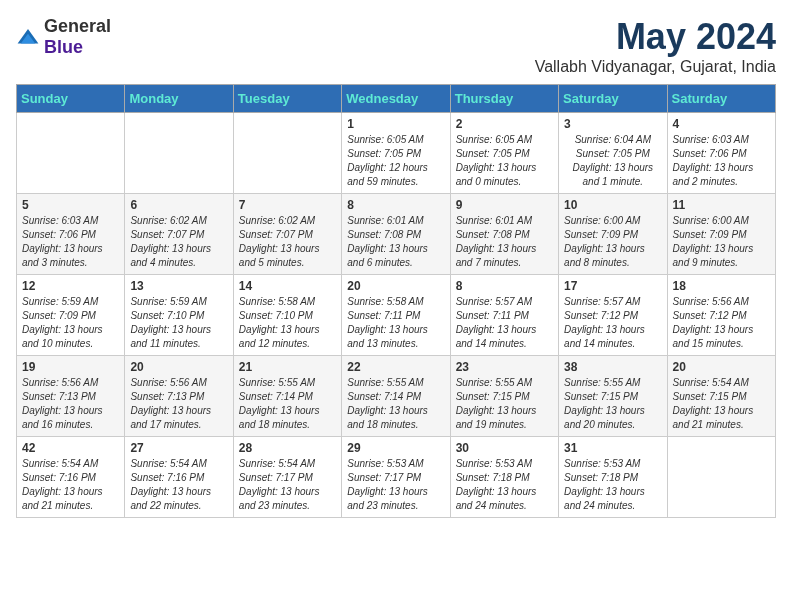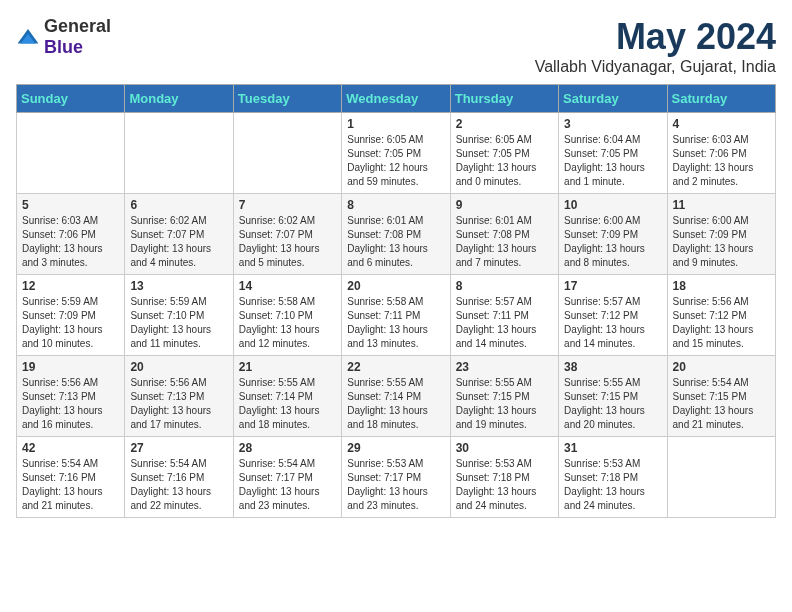--- a/index.html
+++ b/index.html
@@ -67,20 +67,21 @@
     .day-number {
       font-size: 12px;
       font-weight: bold;
       color: #333;
       margin-bottom: 2px;
     }
     .day-info {
       font-size: 10px;
       color: #333;
       line-height: 1.4;
+      font-style: italic;
     }
     .empty-cell {
       background: #f9f9f9;
     }
   </style>
 </head>
 <body>
 
 <div class="header-area">
   <div class="logo">
@@ -123,21 +124,21 @@
 Daylight: 12 hours and 59 minutes.</div>
         </td>
         <td>
           <div class="day-number">2</div>
           <div class="day-info" style="white-space: pre-line;">Sunrise: 6:05 AM
 Sunset: 7:05 PM
 Daylight: 13 hours and 0 minutes.</div>
         </td>
         <td>
           <div class="day-number">3</div>
-          <div class="day-info" style="white-space: pre-line;">Sunrise: 6:04 AM
+          <div class="day-info" style="white-space: pre-line; text-align: center;">Sunrise: 6:04 AM
 Sunset: 7:05 PM
 Daylight: 13 hours and 1 minute.</div>
         </td>
         <td>
           <div class="day-number">4</div>
           <div class="day-info" style="white-space: pre-line;">Sunrise: 6:03 AM
 Sunset: 7:06 PM
 Daylight: 13 hours and 2 minutes.</div>
         </td>
       </tr>

